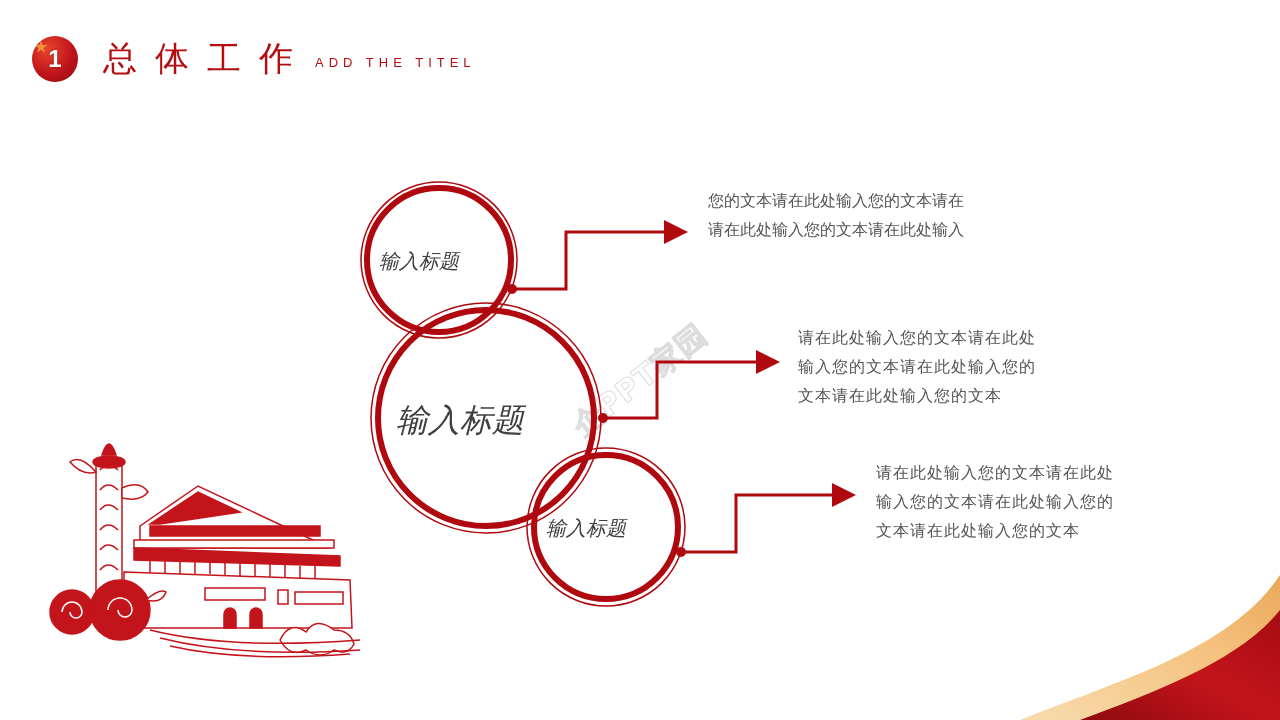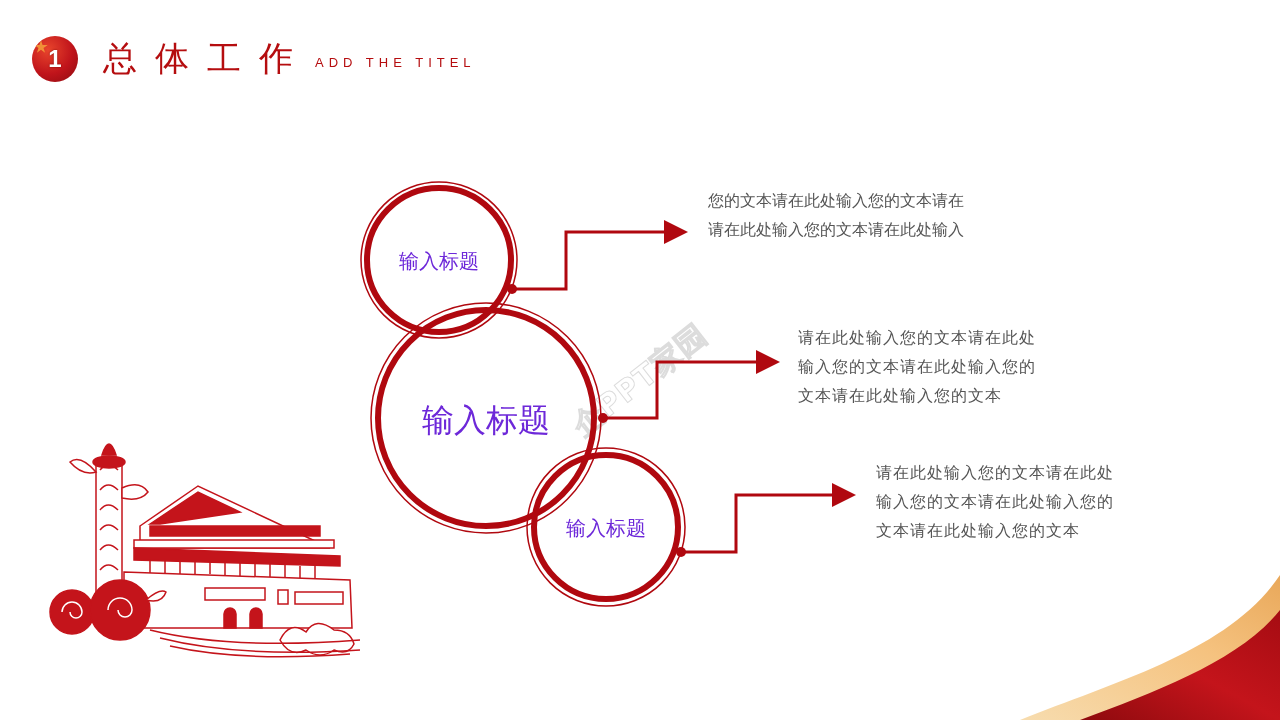--- a/index.html
+++ b/index.html
@@ -4,21 +4,21 @@
 <style>
   html, body { margin:0; padding:0; }
   body { width:1280px; height:720px; position:relative; overflow:hidden; background:#ffffff; font-family:"DejaVu Sans", sans-serif; }
   .header { position:absolute; left:32px; top:36px; height:46px; display:flex; align-items:center; }
   .badge { width:46px; height:46px; border-radius:50%; background:radial-gradient(circle at 35% 30%, #e8452c 0%, #c0141b 55%, #8c0b10 100%); color:#fff; font-weight:bold; font-size:24px; display:flex; align-items:center; justify-content:center; font-family:"Liberation Sans", sans-serif; position:relative; overflow:hidden; }
   .badge::before { content:""; position:absolute; left:2px; top:4px; width:14px; height:14px; background:#f39a3a; clip-path:polygon(50% 0%,61% 35%,98% 35%,68% 57%,79% 91%,50% 70%,21% 91%,32% 57%,2% 35%,39% 35%); opacity:0.9; }
   .badge span { position:relative; text-shadow:0 0 2px #7a0000; }
   .title { margin-left:25px; color:#b50d0f; font-size:34px; letter-spacing:18px; font-family:"DejaVu Sans", sans-serif; }
   .subtitle { margin-left:4px; color:#b50d0f; font-size:13px; letter-spacing:5px; font-family:"Liberation Sans", sans-serif; padding-top:6px; }
   svg.diagram { position:absolute; left:0; top:0; }
-  .circle-label { position:absolute; color:#6d28d9; font-family:"DejaVu Sans", sans-serif; text-align:center; white-space:nowrap; }
+  .circle-label { position:absolute; color:#404040; font-family:"DejaVu Sans", sans-serif; text-align:left; white-space:nowrap;font-style:italic; }
   .desc { position:absolute; color:#555555; font-size:16px; line-height:29px; font-family:"DejaVu Sans", sans-serif; }
   .desc div { white-space:nowrap; }
   .watermark { position:absolute; left:560px; top:360px; transform:rotate(-38deg); color:#ececec; font-size:30px; font-weight:bold; letter-spacing:1px; -webkit-text-stroke:1px #dcdcdc; color:transparent; }
 </style>
 </head>
 <body>
 
 <div class="header">
   <div class="badge">
       <span>1</span>

